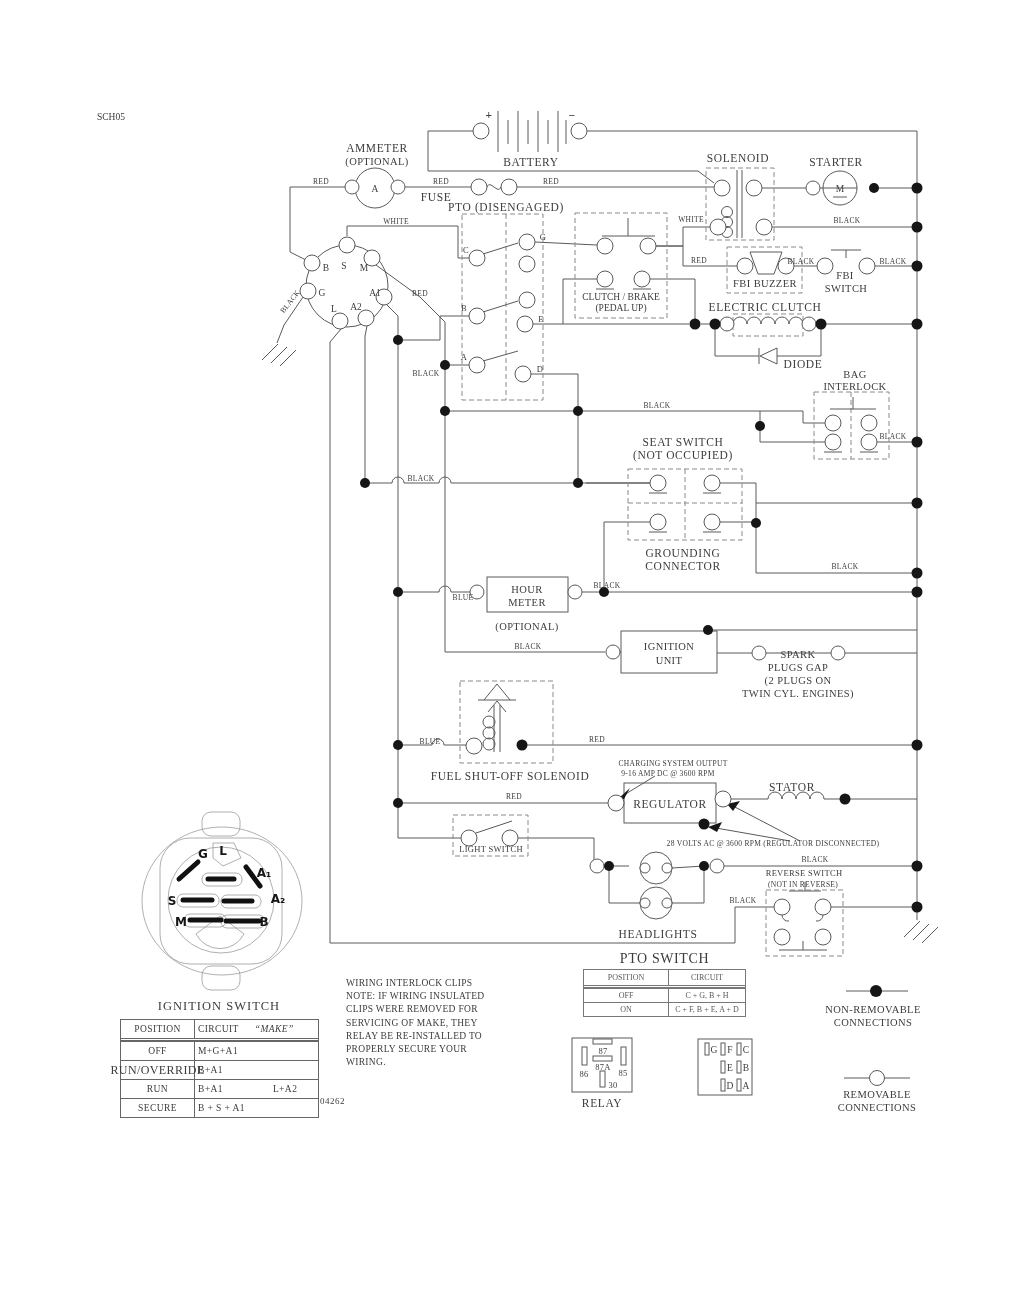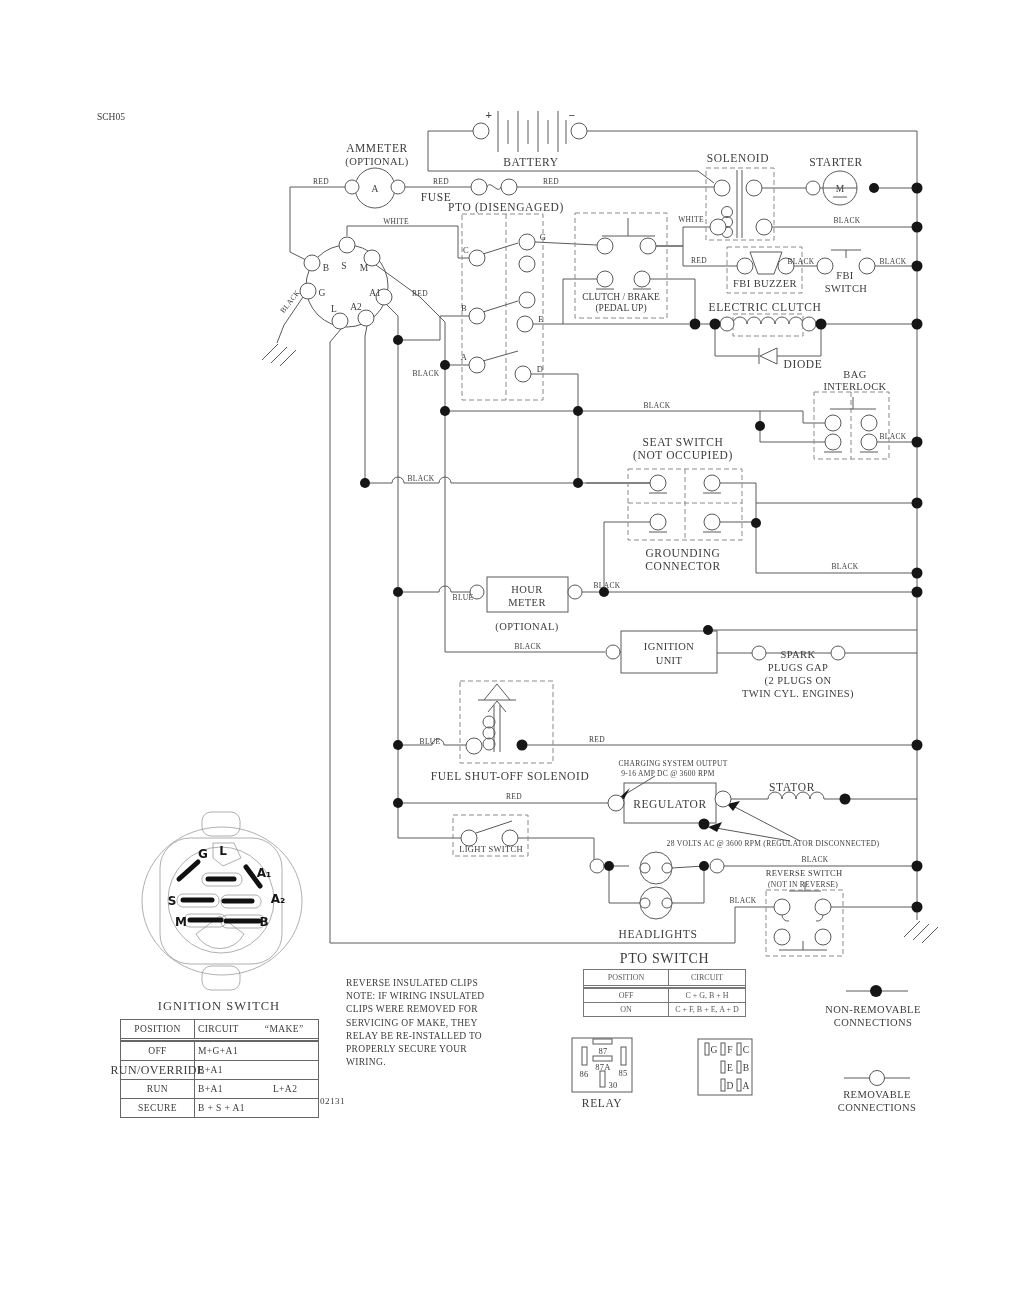--- a/index.html
+++ b/index.html
@@ -26,21 +26,21 @@
   .tbl{position:absolute;border:1px solid #666;background:#fff;font-size:9.5px;}
   .tbl .row{display:flex;border-top:1px solid #666;}
   .tbl .row:first-child{border-top:none;}
   .tbl .row.hdr{border-bottom:3px double #666;}
   .tbl .c{display:flex;align-items:center;}
   .ign{left:120px;top:1019px;width:197px;}
   .ign .row{height:18px;}
   .ign .c.pos{width:73px;justify-content:center;border-right:1px solid #666;text-align:center;letter-spacing:.4px;}
   .ign .c.cir{flex:1;padding-left:3px;letter-spacing:.4px;}
   .ign .row:nth-child(3) .pos{font-size:12px;}
-  .ign .cir .mk{margin-left:26px;}
+  .ign .cir .mk{margin-left:16px;font-style:italic;}
   .ign .cir .c2{margin-left:50px;}
   .pto-wrap{position:absolute;left:583px;top:951px;width:163px;}
   .pto-title{text-align:center;font-size:14px;letter-spacing:.6px;margin-bottom:2px;}
   .pto{position:relative;left:0;top:0;width:161px;border:1px solid #777;font-size:8px;color:#5a5a5a;}
   .pto .row{display:flex;border-top:1px solid #777;}
   .pto .row:first-child{border-top:none;}
   .pto .row.hdr{border-bottom:3px double #777;height:15px;}
   .pto .row{height:13px;}
   .pto .c{display:flex;align-items:center;justify-content:center;}
   .pto .c.pos{width:84px;border-right:1px solid #777;}
@@ -579,24 +579,24 @@
     </div>
   </div>
   <div class="row">
     <div class="c pos">SECURE</div>
     <div class="c cir">
           <span>B + S + A1</span>
         </div>
   </div>
 </div>
 
-<div class="docnum">02131</div>
+<div class="docnum">04262</div>
 
 <div class="note">
-  <div>REVERSE INSULATED CLIPS</div>
+  <div>WIRING INTERLOCK CLIPS</div>
   <div>NOTE:  IF WIRING INSULATED</div>
   <div>CLIPS WERE REMOVED FOR</div>
   <div>SERVICING OF MAKE, THEY</div>
   <div>RELAY BE RE-INSTALLED TO</div>
   <div>PROPERLY SECURE YOUR</div>
   <div>WIRING.</div>
 </div>
 
 <div class="pto-wrap">
   <div class="pto-title">PTO SWITCH</div>

